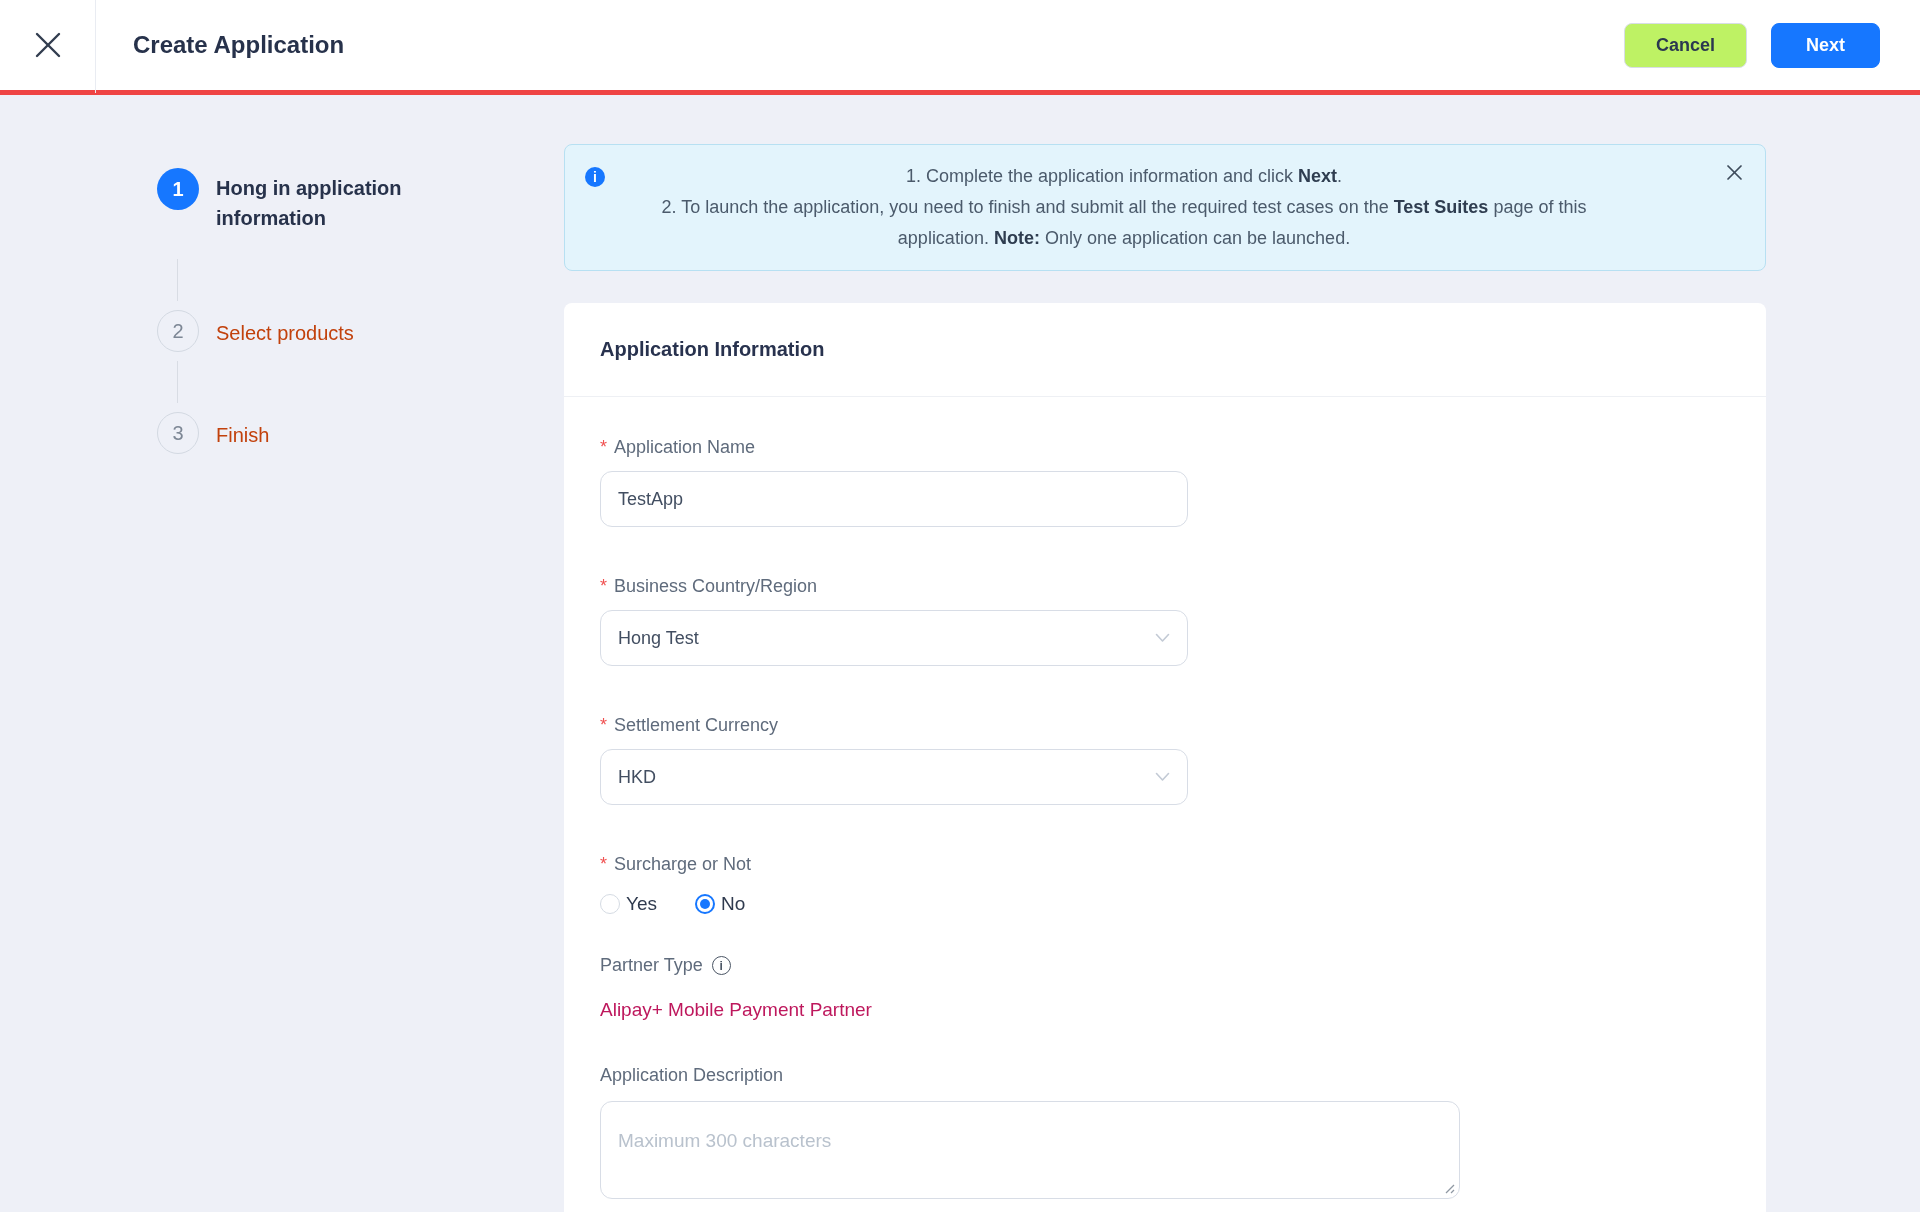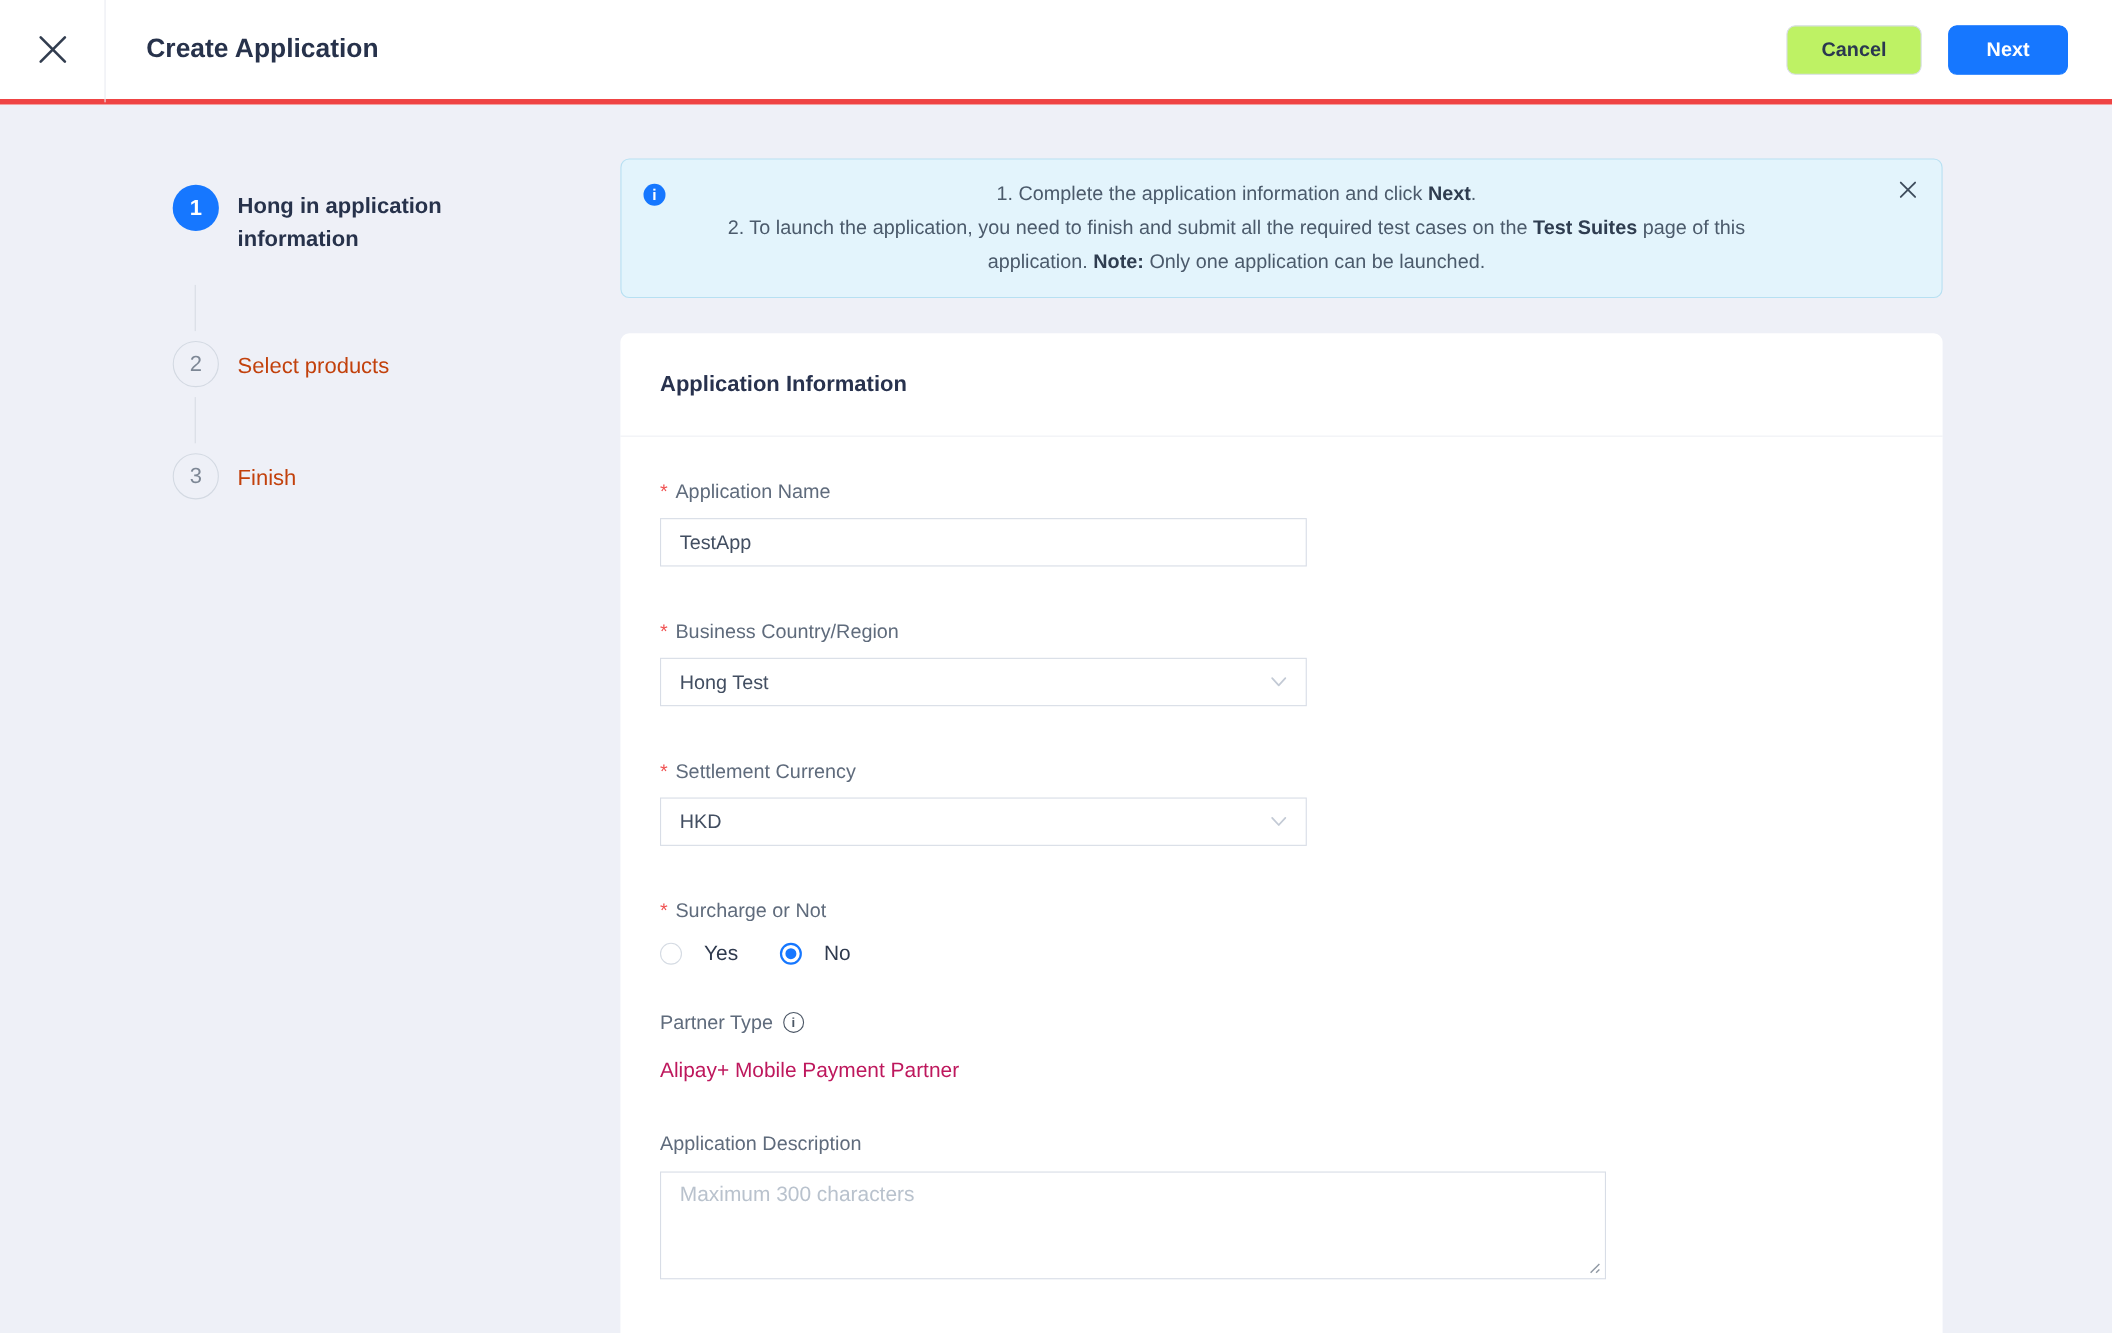--- a/index.html
+++ b/index.html
@@ -75,30 +75,30 @@
     height:94px; display:flex; align-items:center; padding:0 36px;
     border-bottom:1px solid #eef0f4;
     font-size:20px; font-weight:700; color:#28324e;
   }
   .card-body { padding:38px 36px 40px 36px; }
 
   .field { margin-bottom:47px; }
   .field-label { font-size:18px; line-height:24px; color:#5f6b7c; display:flex; align-items:center; }
   .req-star { color:#f05151; margin-right:7px; font-size:18px; }
   .text-input, .select-box {
-    margin-top:12px; width:588px; height:44px;
-    border:1px solid #d8dde6; border-radius:0; background:#fff;
+    margin-top:12px; width:588px; height:56px;
+    border:1px solid #d8dde6; border-radius:12px; background:#fff;
     font-size:18px; color:#424e61; padding:0 17px;
     font-family:"Liberation Sans", sans-serif;
   }
   .text-input { display:block; outline:none; }
   .select-box { display:flex; align-items:center; justify-content:space-between; cursor:pointer; }
 
   .radio-row { margin-top:17px; display:flex; align-items:center; gap:38px; }
-  .radio-opt { display:flex; align-items:flex-start; gap:20px; cursor:pointer; }
+  .radio-opt { display:flex; align-items:center; gap:6px; cursor:pointer; }
   .radio-opt span.opt-label { font-size:19px; color:#2f3a4e; }
   .radio-circle {
     width:20px; height:20px; border-radius:50%; background:#fff;
     border:1px solid #d5dbe3; position:relative;
   }
   .radio-circle.checked { border:2px solid #1677ff; }
   .radio-circle.checked::after {
     content:""; position:absolute; left:50%; top:50%; transform:translate(-50%,-50%);
     width:10px; height:10px; border-radius:50%; background:#1677ff;
   }
@@ -107,22 +107,22 @@
   .info-icon {
     width:19px; height:19px; border:1.5px solid #4b5665; border-radius:50%;
     color:#4b5665; font-size:12px; font-weight:700;
     display:inline-flex; align-items:center; justify-content:center;
     margin-left:9px; cursor:pointer;
   }
   .partner-value { margin-top:23px; font-size:19px; color:#be185d; }
 
   .textarea-wrap { position:relative; margin-top:14px; width:860px; }
   .desc-textarea {
-    width:860px; height:98px; border:1px solid #d8dde6; border-radius:0;
-    padding:10px 17px; font-size:19px; color:#424e61; resize:none; outline:none;
+    width:860px; height:98px; border:1px solid #d8dde6; border-radius:12px;
+    padding:28px 17px; font-size:19px; color:#424e61; resize:none; outline:none;
     font-family:"Liberation Sans", sans-serif; display:block;
   }
   .desc-textarea::placeholder { color:#b9c2cd; }
   .resize-handle { position:absolute; right:5px; bottom:5px; cursor:nwse-resize; }
 
   svg.icon { display:block; }
 </style>
 </head>
 <body>
 

